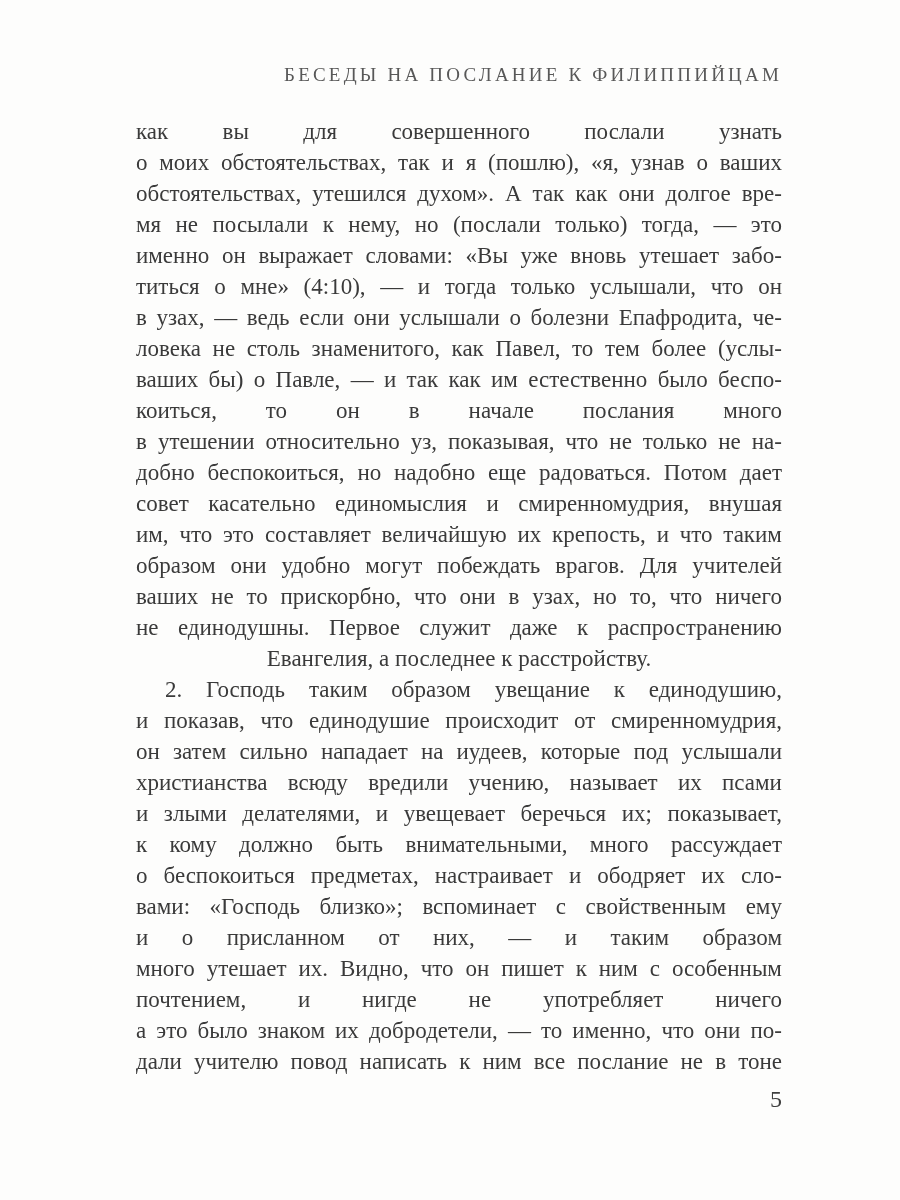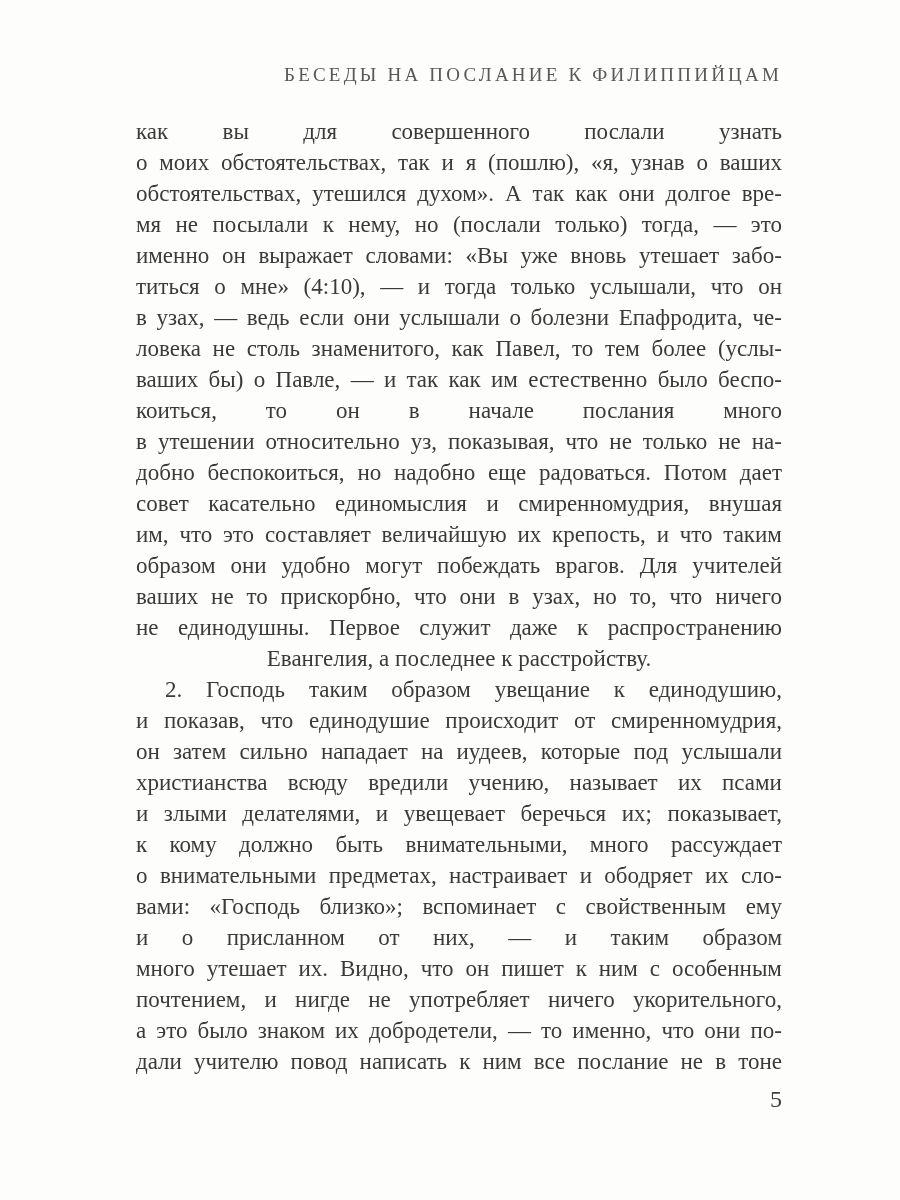--- a/index.html
+++ b/index.html
@@ -318,21 +318,21 @@
         <span>к</span>
         <span>кому</span>
         <span>должно</span>
         <span>быть</span>
         <span>внимательными,</span>
         <span>много</span>
         <span>рассуждает</span>
       </div>
       <div class="line justify">
         <span>о</span>
-        <span>внимательными</span>
+        <span>беспокоиться</span>
         <span>предметах,</span>
         <span>настраивает</span>
         <span>и</span>
         <span>ободряет</span>
         <span>их</span>
         <span>сло-</span>
       </div>
       <div class="line justify">
         <span>вами:</span>
         <span>«Господь</span>
@@ -366,21 +366,20 @@
         <span>с</span>
         <span>особенным</span>
       </div>
       <div class="line justify">
         <span>почтением,</span>
         <span>и</span>
         <span>нигде</span>
         <span>не</span>
         <span>употребляет</span>
         <span>ничего</span>
-        <span>укорительного,</span>
       </div>
       <div class="line justify">
         <span>а</span>
         <span>это</span>
         <span>было</span>
         <span>знаком</span>
         <span>их</span>
         <span>добродетели,</span>
         <span>—</span>
         <span>то</span>

